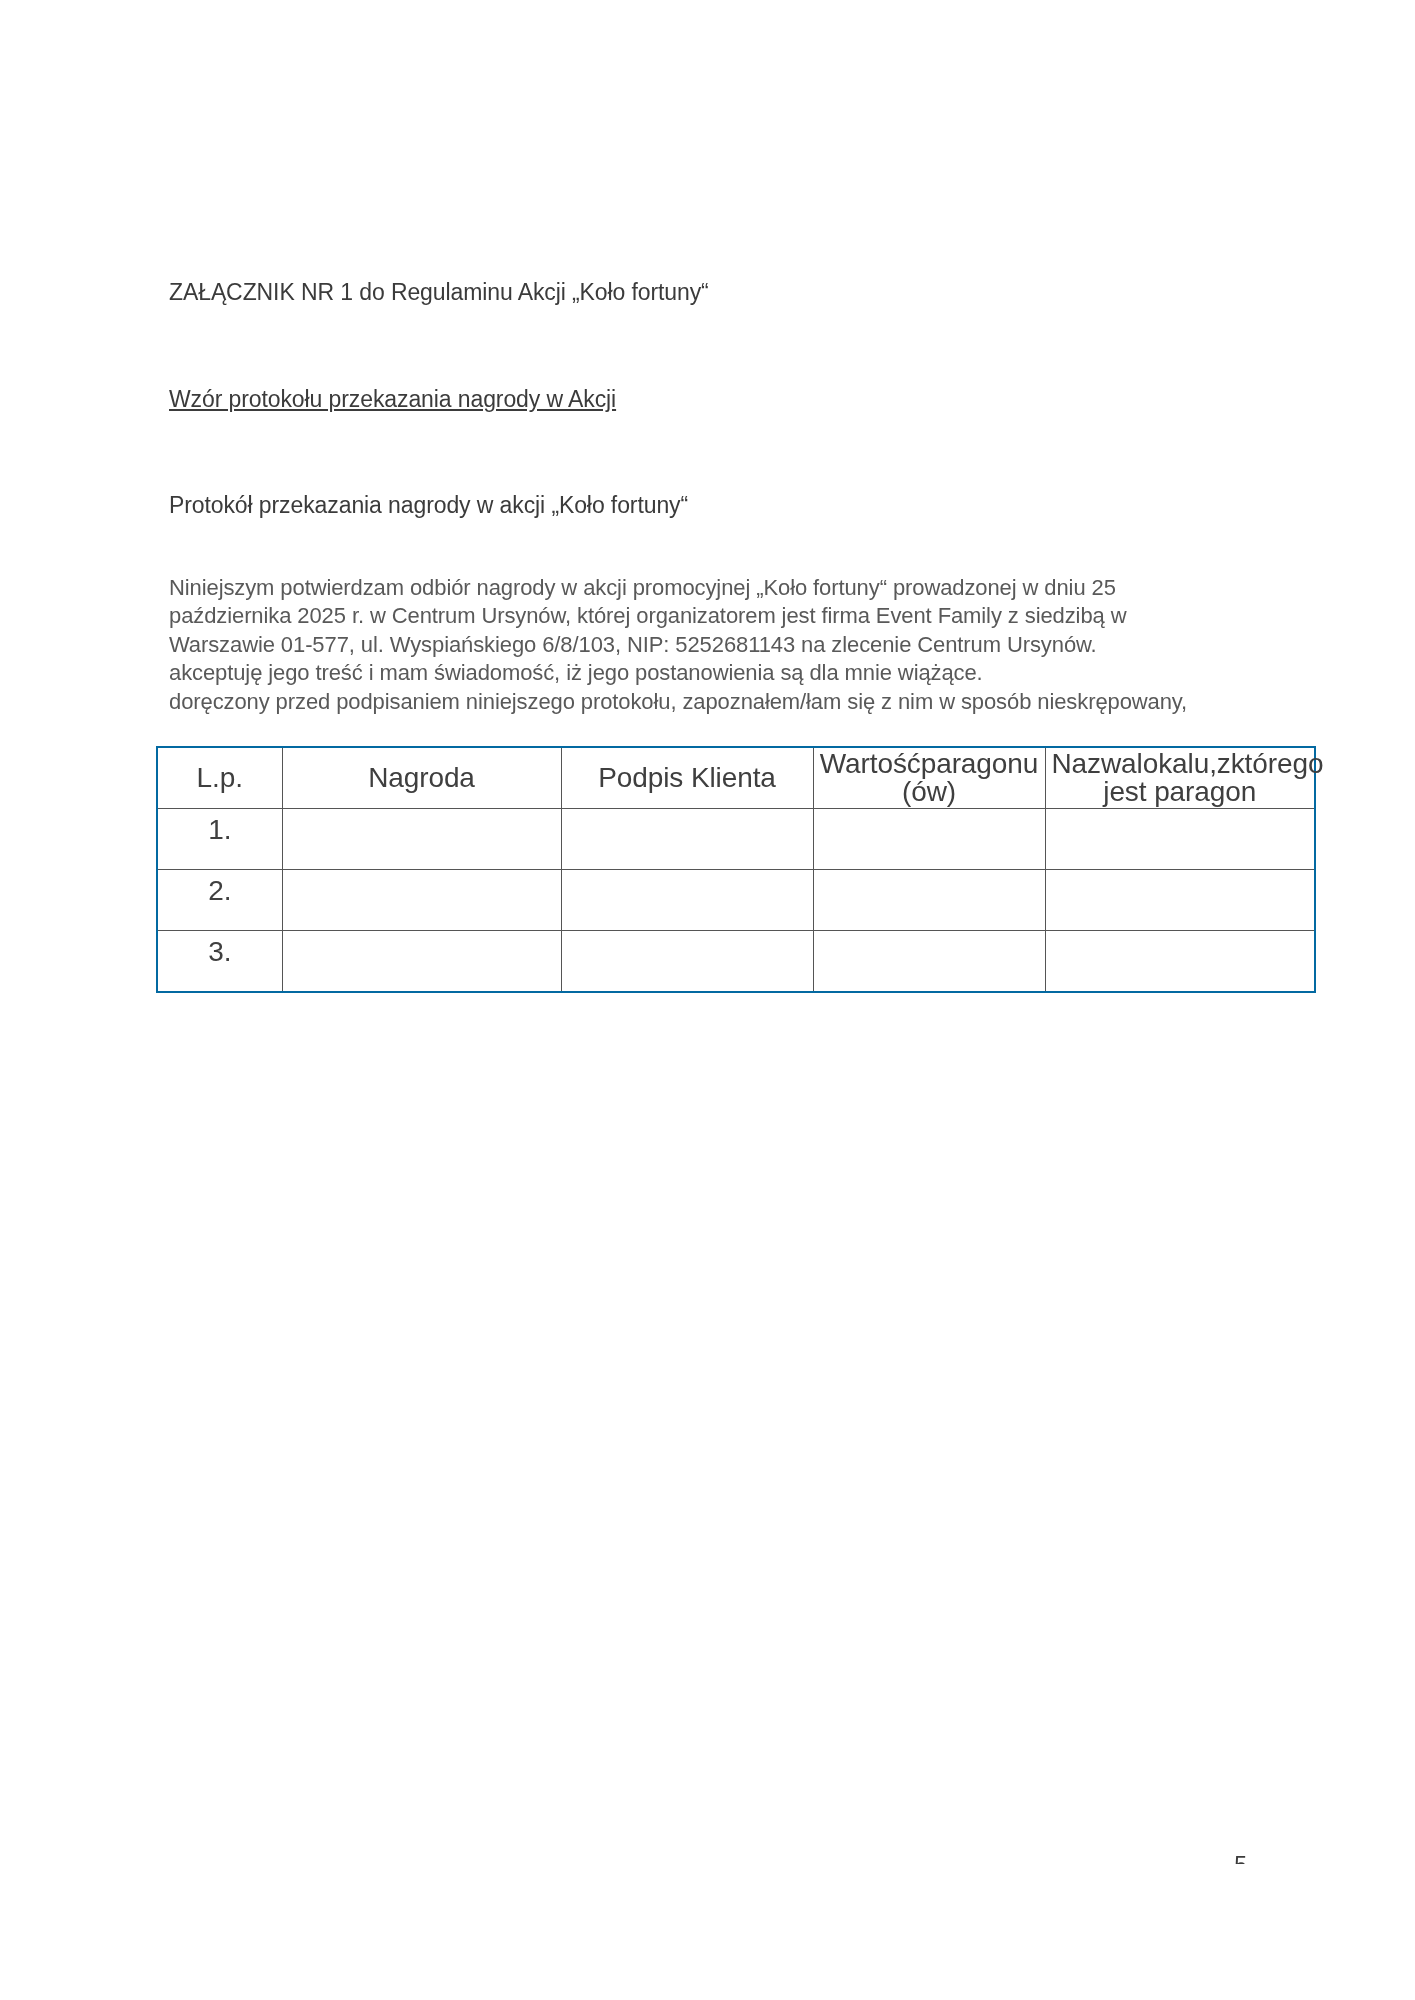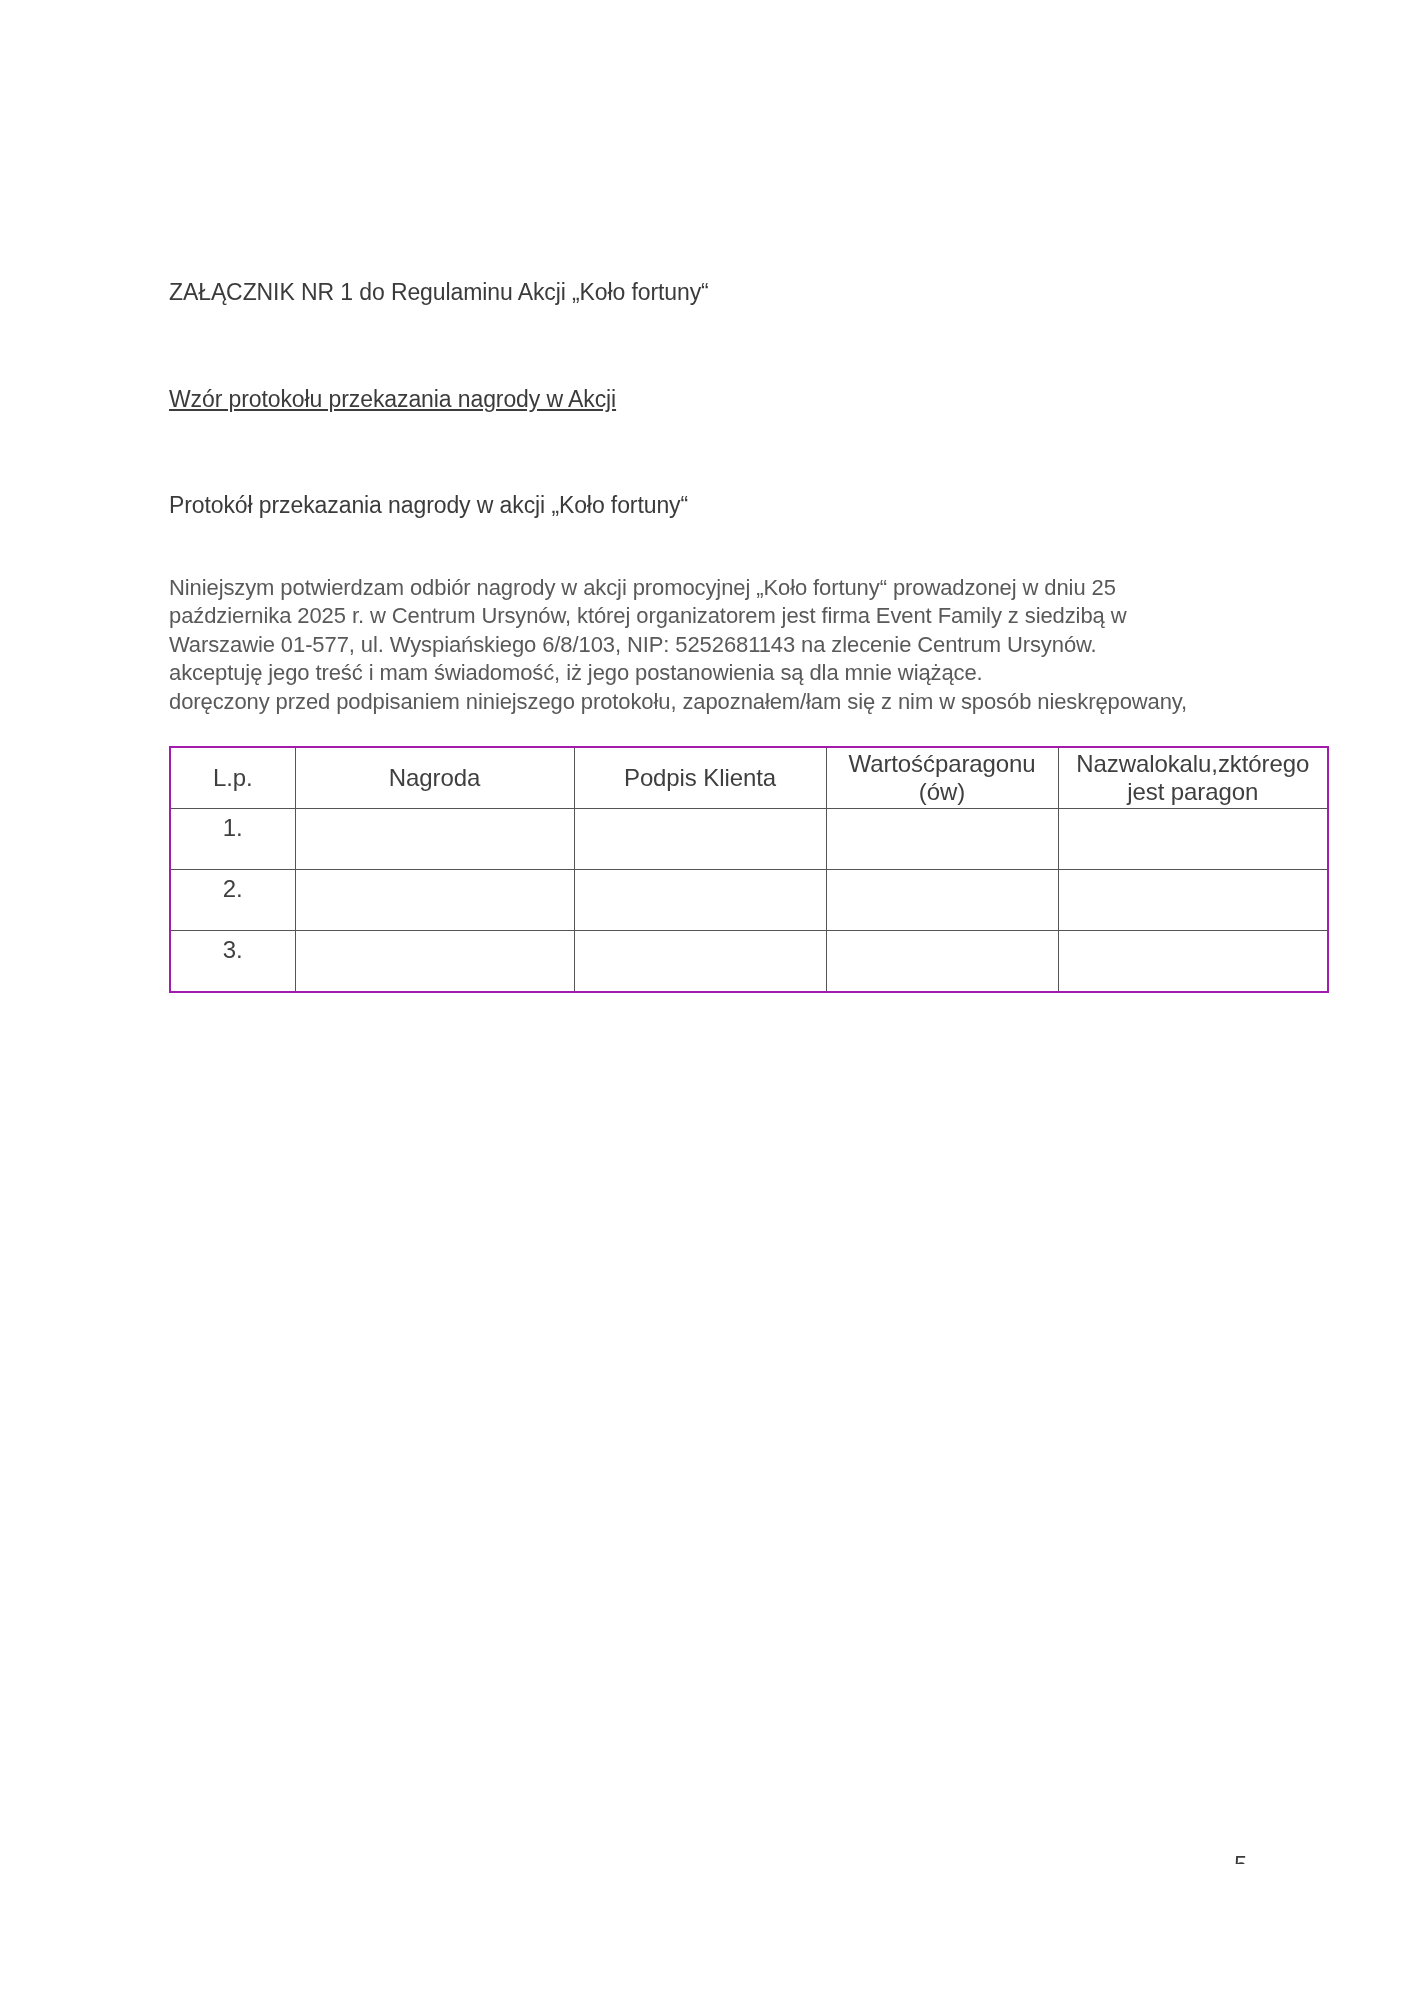--- a/index.html
+++ b/index.html
@@ -34,28 +34,28 @@
     top: 528px;
     width: 1110px;
     font-size: 22px;
     line-height: 28.4px;
     color: #595959;
     margin-top: 46px;
   }
   .para .line { white-space: nowrap; }
   .protocol-table {
     position: absolute;
-    left: 169px;
+    left: 156px;
     top: 746px;
     width: 1158px;
     border-collapse: collapse;
     table-layout: fixed;
-    font-size: 24px;
+    font-size: 28px;
     color: #3f3f3f;
-    border: 2px solid #a21caf;
+    border: 2px solid #0369a1;
   }
   .protocol-table th,
   .protocol-table td {
     border: 1.5px solid #555555;
     padding: 2px 6px;
     font-weight: normal;
   }
   .protocol-table thead tr { height: 60px; }
   .protocol-table tbody tr { height: 61px; }
   .protocol-table th {

